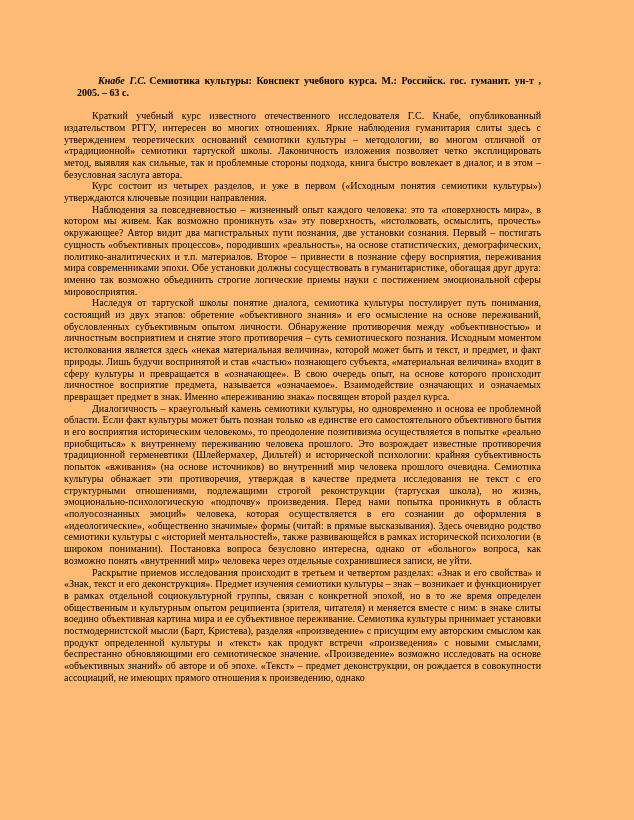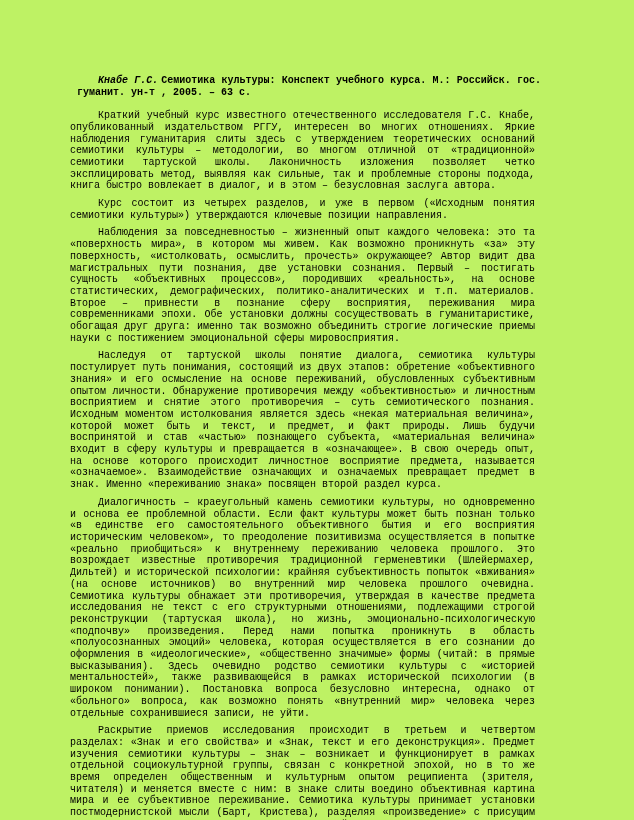--- a/index.html
+++ b/index.html
@@ -4,23 +4,23 @@
 <style>
   html, body {
     margin: 0;
     padding: 0;
     background: #ffffff;
   }
   .page {
     position: relative;
     width: 634px;
     height: 820px;
-    background: #bef264;
+    background: #fdba74;
     overflow: hidden;
-    font-family: Liberation Mono, monospace;
+    font-family: Liberation Serif, serif;
     color: #000000;
   }
   .content {
     position: absolute;
     left: 64px;
     top: 75px;
     width: 477px;
     font-size: 10px;
     line-height: 11.7px;
     text-align: justify;
@@ -29,21 +29,21 @@
     margin: 0 0 11.7px 0;
     padding-left: 13px;
     text-indent: 21px;
     font-weight: bold;
   }
   .ref-author {
     font-style: italic;
     padding-right: 3px;
   }
   .body-par {
-    margin: 6px;
+    margin: 0;
     text-indent: 28px;
   }
 </style>
 </head>
 <body>
 
 <div class="page">
   <div class="content">
     <p class="ref-title"><span class="ref-author">Кнабе Г.С.</span><span>Семиотика культуры: Конспект учебного курса. М.: Российск. гос. гуманит. ун-т , 2005. – 63 с.</span></p>
     <p class="body-par">Краткий учебный курс известного отечественного исследователя Г.С. Кнабе, опубликованный издательством РГГУ, интересен во многих отношениях. Яркие наблюдения гуманитария слиты здесь с утверждением теоретических оснований семиотики культуры – методологии, во многом отличной от «традиционной» семиотики тартуской школы. Лаконичность изложения позволяет четко эксплицировать метод, выявляя как сильные, так и проблемные стороны подхода, книга быстро вовлекает в диалог, и в этом – безусловная заслуга автора.</p>

